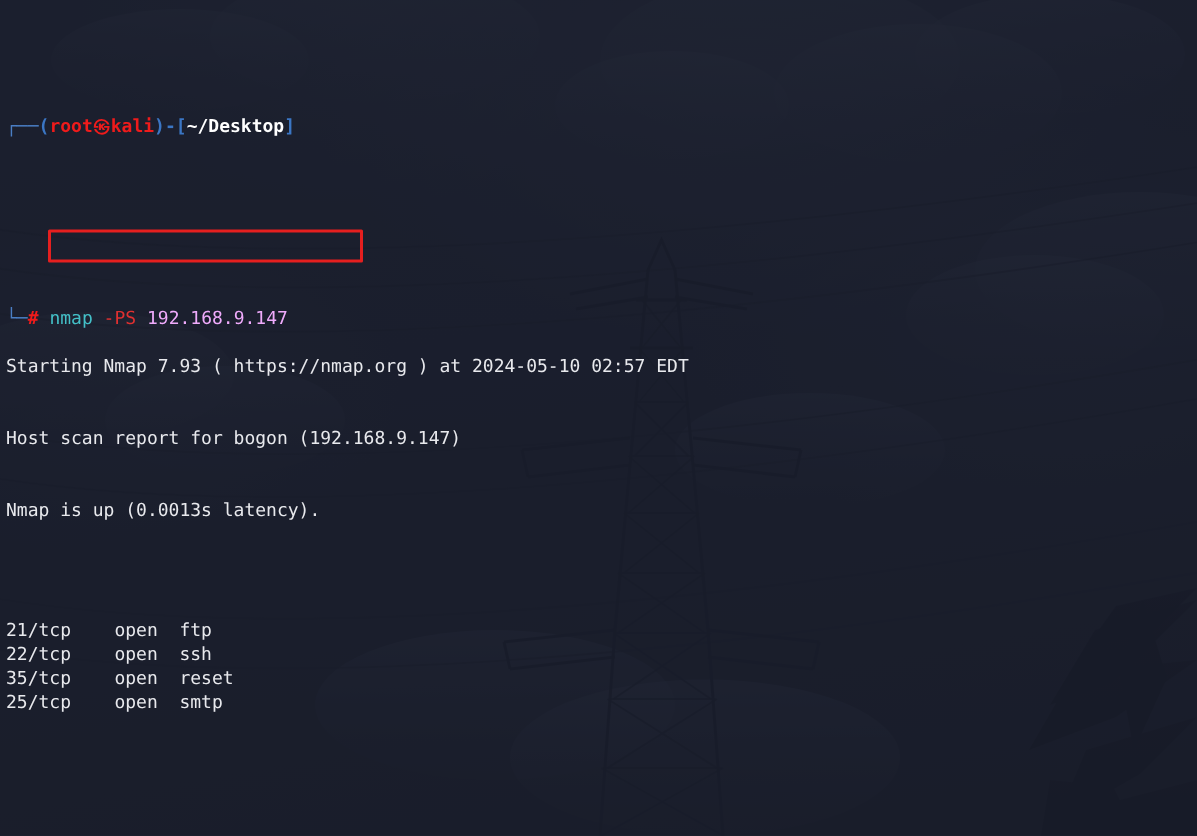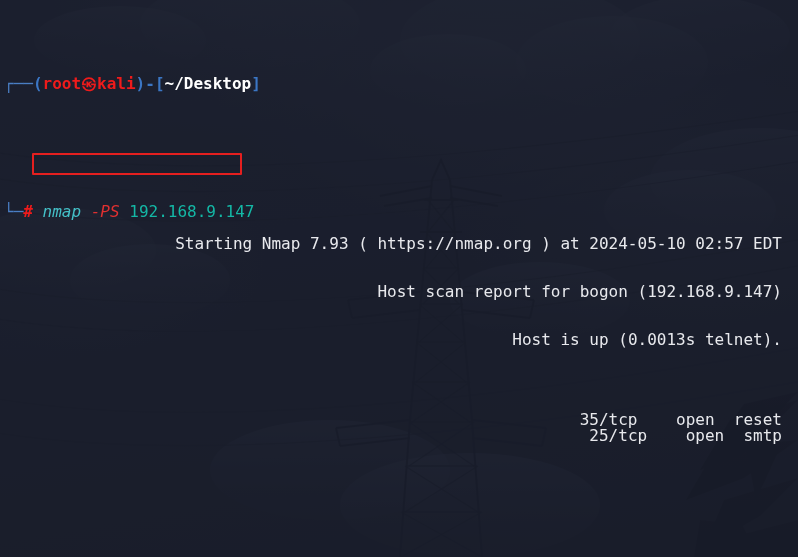--- a/index.html
+++ b/index.html
@@ -33,60 +33,60 @@
   #terminal-tint {
     position: absolute;
     inset: 0;
     background: rgba(24,28,41,0.80);
   }
 
   
   #terminal {
     position: absolute;
     inset: 0;
-    padding: 12px 16px 0 4px;
+    padding: 12px 0 0 4px;
     font-family: "DejaVu Sans Mono", "Liberation Mono", monospace;
-    font-size: 16px;
+    font-size: 12px;
     line-height: 16px;
     color: #e8e9ed;
     white-space: pre;
     letter-spacing: 0px;
     border-radius: 18px;
   }
 
   .line { height: 16px; white-space: pre; }
 
   
   .pr-frame  { color: #4a7ec4; font-weight: bold; }
   .pr-paren  { color: #3b76c4; font-weight: bold; }
   .pr-user   { color: #ef1b1b; font-weight: bold; }
   .pr-at     { color: #ef1b1b; font-weight: bold; }
   .pr-bracket{ color: #3b76c4; font-weight: bold; }
   .pr-path   { color: #ffffff; font-weight: bold; }
   .pr-hash   { color: #ef1b1b; font-weight: bold; }
 
-  .cmd-prog  { color: #44c0c8; font-style: italic; }
-  .cmd-flag  { color: #e03030; font-style: italic; }
-  .cmd-arg   { color: #14b8a6; }
+  .cmd-prog  { color: #44c0c8; }
+  .cmd-flag  { color: #e03030; }
+  .cmd-arg   { color: #f0abfc; }
 
   
   #cmd-row { position: relative; height: 16px; }
   #cmd-highlight {
     position: absolute;
     left: 28px;
     top: -3px;
     width: 210px;
     height: 22px;
     border: 2px solid #e51f1f;
     border-radius: 1px;
     pointer-events: none;
   }
   #cmd-text { position: relative; }
 
-  .out { color: #e8e9ed; text-align: right; }
+  .out { color: #e8e9ed; }
 </style>
 </head>
 <body>
 
 <div id="wallpaper">
   <svg width="798" height="557" viewBox="0 0 798 557">
     <defs>
       <linearGradient id="cloudFade" x1="0" y1="0" x2="0" y2="1">
         <stop offset="0%" stop-color="#4c5468" stop-opacity="0.40"></stop>
         <stop offset="100%" stop-color="#3a4053" stop-opacity="0.05"></stop>
@@ -180,24 +180,24 @@
 
   
   <div class="line" id="cmd-row">
     <div id="cmd-highlight"></div>
     <div id="cmd-text"><span class="pr-frame">└─</span><span class="pr-hash">#</span><span> </span><span class="cmd-prog">nmap</span><span> </span><span class="cmd-flag">-PS</span><span> </span><span class="cmd-arg">192.168.9.147</span></div>
   </div>
 
   
   <div class="line out">Starting Nmap 7.93 ( https://nmap.org ) at 2024-05-10 02:57 EDT</div>
   <div class="line out">Host scan report for bogon (192.168.9.147)</div>
-  <div class="line out">Host is up (0.0013s telnet).</div>
-
-  
-  <div id="port-table"><div class="line out"><span>35/tcp    </span><span>open  </span><span>reset</span></div><div class="line out"><span>25/tcp    </span><span>open  </span><span>smtp</span></div></div>
+  <div class="line out">Nmap is up (0.0013s latency).</div>
+
+  
+  <div id="port-table"><div class="line out"><span>21/tcp    </span><span>open  </span><span>ftp</span></div><div class="line out"><span>22/tcp    </span><span>open  </span><span>ssh</span></div><div class="line out"><span>35/tcp    </span><span>open  </span><span>reset</span></div><div class="line out"><span>25/tcp    </span><span>open  </span><span>smtp</span></div></div>
 
   
   
 
   
 
   
   
 </div>
 

